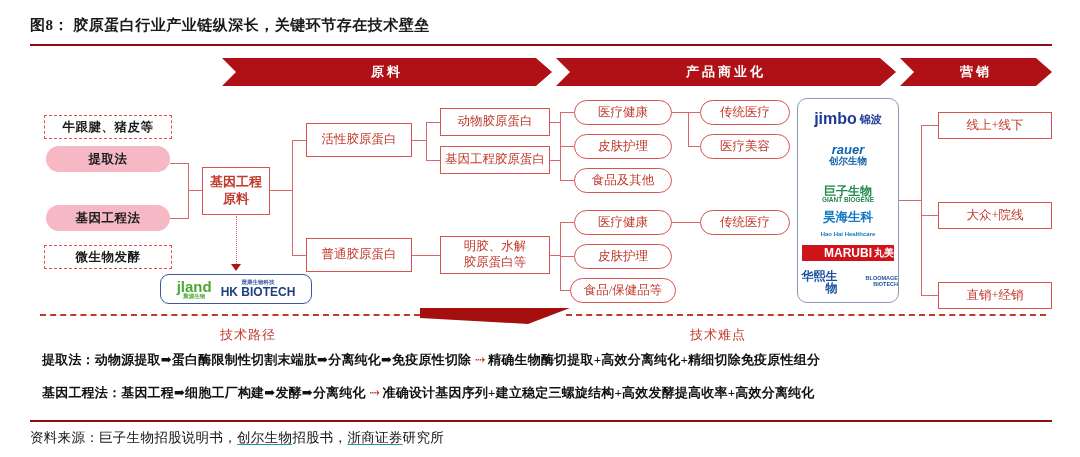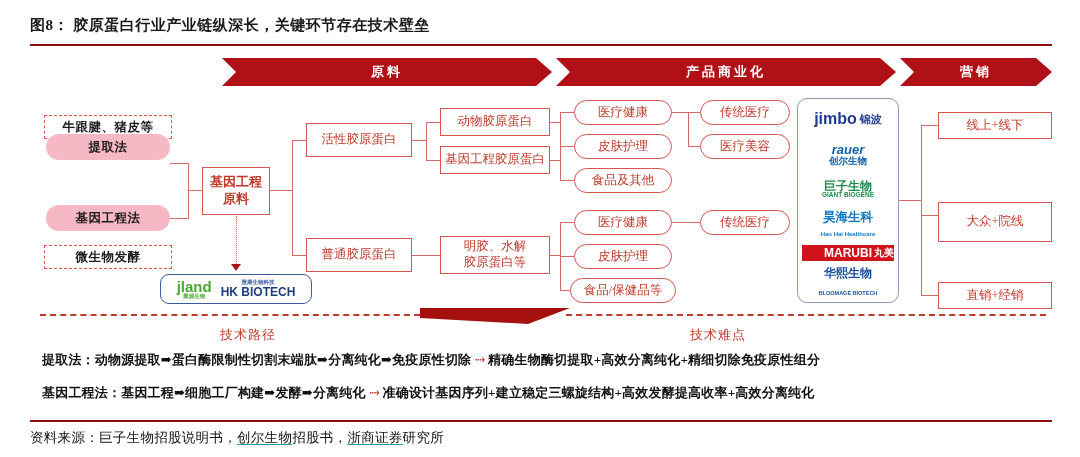--- a/index.html
+++ b/index.html
@@ -121,21 +121,21 @@
     <span>产品商业化</span>
   </div>
   <div class="chev c1" style="left:900px; top:58px; width:152px;">
     <span>营销</span>
   </div>
 
   <div class="dashed" style="left:44px; top:115px; width:128px; height:24px;">
     <span>牛跟腱、猪皮等</span>
   </div>
 
-  <div class="pill" style="left:46px; top:134px; width:124px; height:26px;justify-content:center;">
+  <div class="pill" style="left:46px; top:146px; width:124px; height:26px;justify-content:center;">
     <span>提取法</span>
   </div>
 
   <div class="pill" style="left:46px; top:205px; width:124px; height:26px;">
     <span>基因工程法</span>
   </div>
 
   <div class="dashed" style="left:44px; top:245px; width:128px; height:24px;">
     <span>微生物发酵</span>
   </div>
@@ -249,51 +249,51 @@
     <div class="logo-row">
       <span class="lg-txt" style="font-size:16px; color:#1f3a93;">jimbo</span>
       <span class="lg-txt" style="font-size:11px; color:#1f3a93;">锦波</span>
     </div>
 
     <div class="logo-row" style="flex-direction:column; gap:0;">
       <span class="lg-txt" style="font-size:13px; color:#0f62ab; font-style:italic;">rauer</span>
       <span class="lg-txt" style="font-size:9.5px; color:#0f62ab;">创尔生物</span>
     </div>
 
-    <div class="logo-row" style="flex-direction:column; gap:0;">
+    <div class="logo-row" style="flex-direction:column; gap:0;justify-content:flex-end;">
       <span class="lg-txt" style="font-size:12px; color:#1f8a4c;">巨子生物</span>
       <span class="lg-txt" style="font-size:6.5px; color:#1f8a4c;">GIANT BIOGENE</span>
     </div>
 
     <div class="logo-row" style="flex-direction:column; gap:8px;">
       <span class="lg-txt" style="font-size:12.5px; color:#1178c4;">昊海生科</span>
       <span class="lg-txt" style="font-size:6px; color:#1178c4;">Hao Hai Healthcare</span>
     </div>
 
     <div class="logo-row" style="background:#d0121b; width:92px; justify-content:flex-end; height:16px; gap:2px;">
       <span class="lg-txt" style="font-size:12px; color:#fff;">MARUBI</span>
       <span class="lg-txt" style="font-size:10px; color:#fff;">丸美</span>
     </div>
 
-    <div class="logo-row" style="flex-direction:column; gap:12px;">
+    <div class="logo-row" style="flex-direction:row; gap:12px;text-align:right;">
       <span class="lg-txt" style="font-size:12px; color:#1b4f9c;">华熙生物</span>
       <span class="lg-txt" style="font-size:5.5px; color:#1b4f9c;">BLOOMAGE BIOTECH</span>
     </div>
   </div>
 
   <div class="ln lnh" style="left:899px; top:200px; width:22px;"></div>
   <div class="ln lnv" style="left:921px; top:125px; height:170px;"></div>
   <div class="ln lnh" style="left:921px; top:125px; width:17px;"></div>
   <div class="ln lnh" style="left:921px; top:215px; width:17px;"></div>
   <div class="ln lnh" style="left:921px; top:295px; width:17px;"></div>
 
   <div class="node" style="left:938px; top:112px; width:114px; height:27px;">
     <span>线上+线下</span>
   </div>
-  <div class="node" style="left:938px; top:202px; width:114px; height:40px;">
+  <div class="node" style="left:938px; top:202px; width:114px; height:27px;">
     <span>大众+院线</span>
   </div>
   <div class="node" style="left:938px; top:282px; width:114px; height:27px;">
     <span>直销+经销</span>
   </div>
 
   <div class="divider-dash" style="left:40px; top:314px; width:380px;"></div>
   <div class="divider-wedge" style="left:420px; top:308px; width:150px; height:16px; clip-path: polygon(0 0, 100% 0, 72% 100%, 0 62%);"></div>
   <div class="divider-dash" style="left:566px; top:314px; width:480px;"></div>
 

